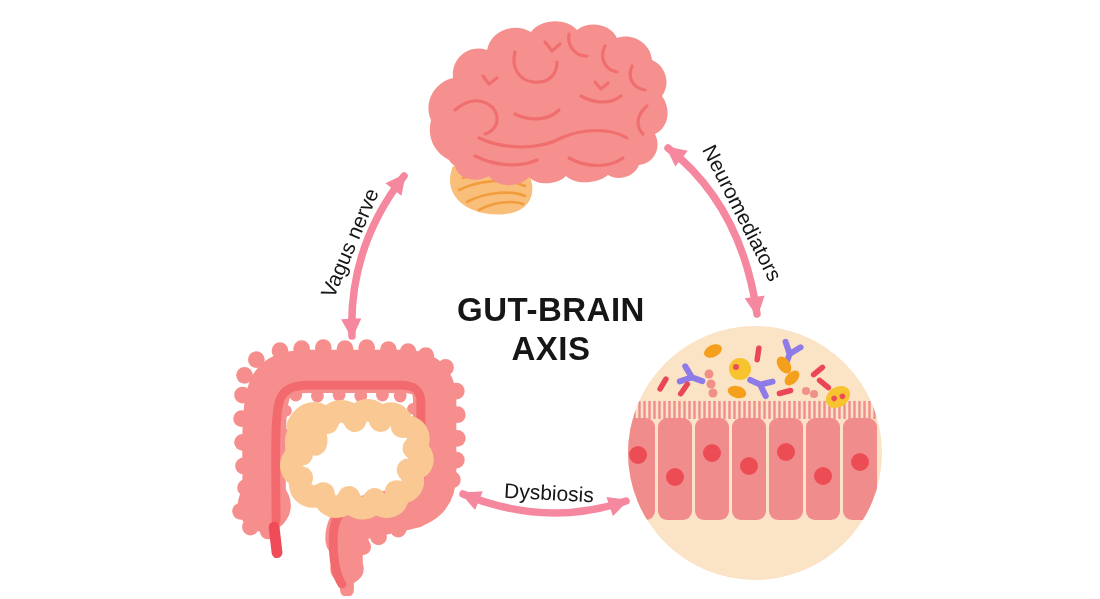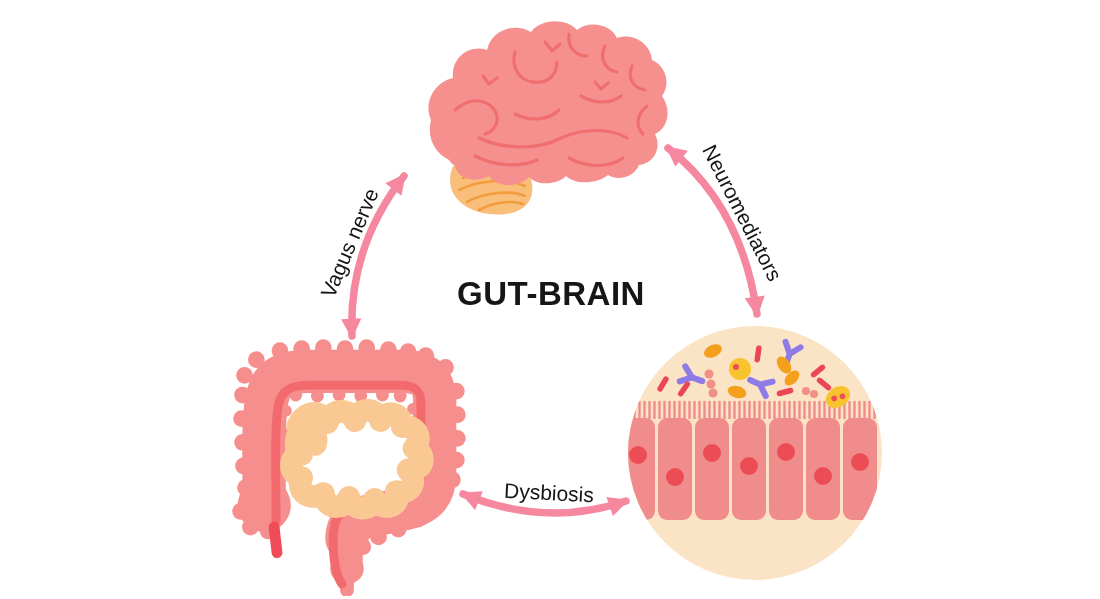--- a/index.html
+++ b/index.html
@@ -9,21 +9,21 @@
   }
   .canvas { position:relative; width:1100px; height:599px; background:#fff; }
 
   .illo { position:absolute; }
   #brain-svg  { left:418px; top:18px;  width:252px; height:200px; }
   #gut-svg    { left:222px; top:330px; width:248px; height:266px; }
   #micro-svg  { left:627px; top:325px; width:256px; height:256px; }
   #arrows-svg { left:0; top:0; width:1100px; height:599px; pointer-events:none; }
 
   .diagram-title {
-    position:absolute; left:551px; top:274px; transform:translateX(-50%);
+    position:absolute; left:551px; top:290px; transform:translateX(-50%);
     text-align:center; font-weight:bold; font-size:33px; line-height:39px;
     letter-spacing:0.5px; color:var(--title-black,#161616); white-space:nowrap;
   }
   .arrow-label {
     position:absolute; font-size:21px; font-weight:500; color:var(--title-black,#161616);
     white-space:nowrap;
   }
   #label-vagus { left:350px; top:243px; transform:translate(-50%,-50%) rotate(-67deg); }
   #label-neuro { left:742px; top:213px; transform:translate(-50%,-50%) rotate(63deg); }
   #label-dys   { left:549px; top:493px; transform:translate(-50%,-50%) rotate(3deg); }
@@ -275,19 +275,20 @@
         <path class="arrow-head" d="M 0 0 L 10 5 L 0 10 Z"></path>
       </marker>
     </defs>
     <path class="axis-arrow" d="M 352 336 Q 348 248 404 176" marker-start="url(#ah)" marker-end="url(#ah)"></path>
     <path class="axis-arrow" d="M 668 148 Q 742 206 757 314" marker-start="url(#ah)" marker-end="url(#ah)"></path>
     <path class="axis-arrow" d="M 463 494 Q 546 528 626 501" marker-start="url(#ah)" marker-end="url(#ah)"></path>
   </svg>
 
   <div class="diagram-title">
     <div>GUT-BRAIN</div>
+    <div>AXIS</div>
   </div>
 
   <div id="label-vagus" class="arrow-label">Vagus nerve</div>
   <div id="label-neuro" class="arrow-label">Neuromediators</div>
   <div id="label-dys" class="arrow-label">Dysbiosis</div>
 
 </div>
 
 </body></html>

